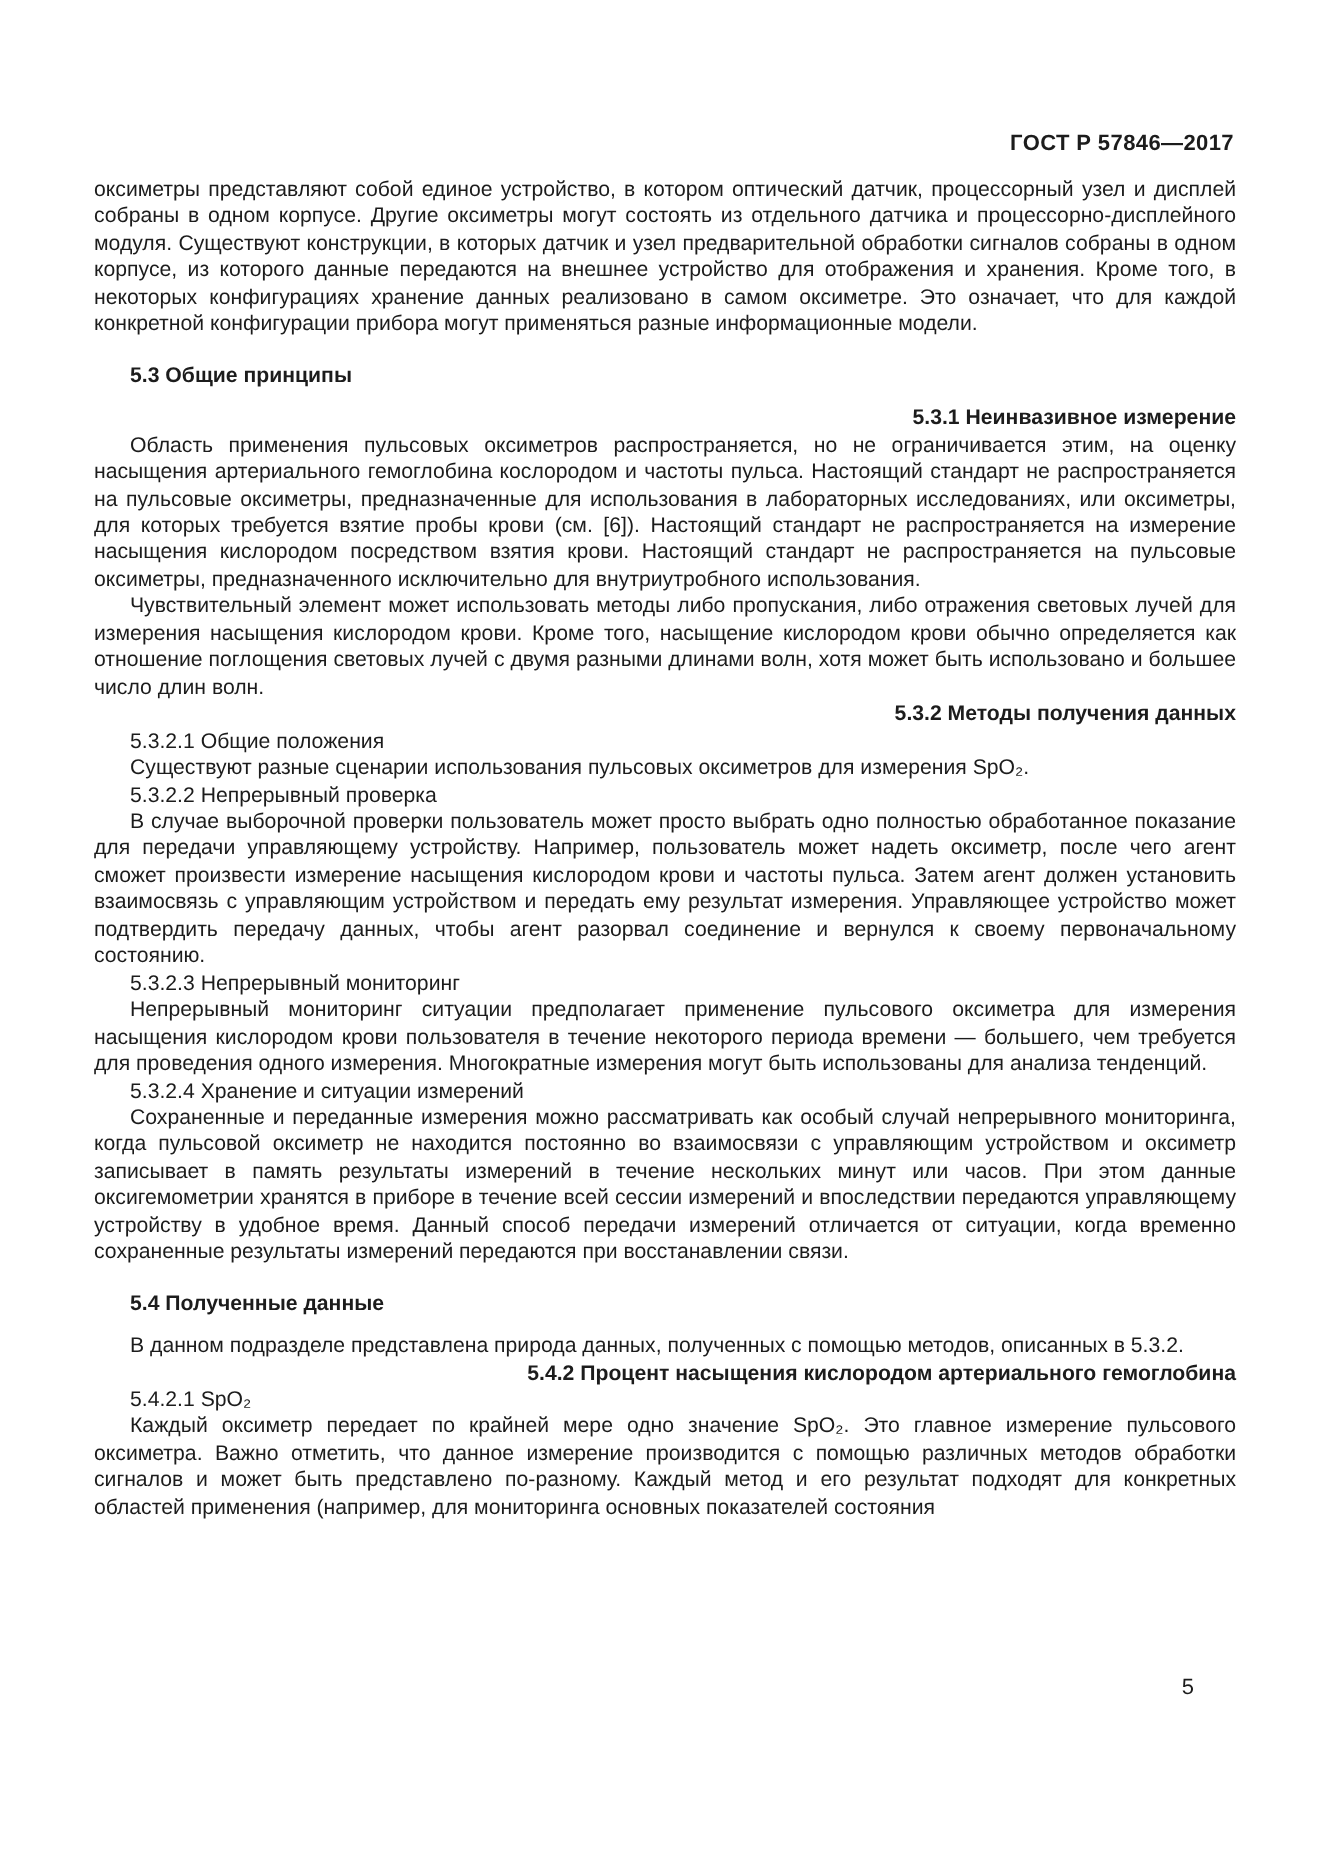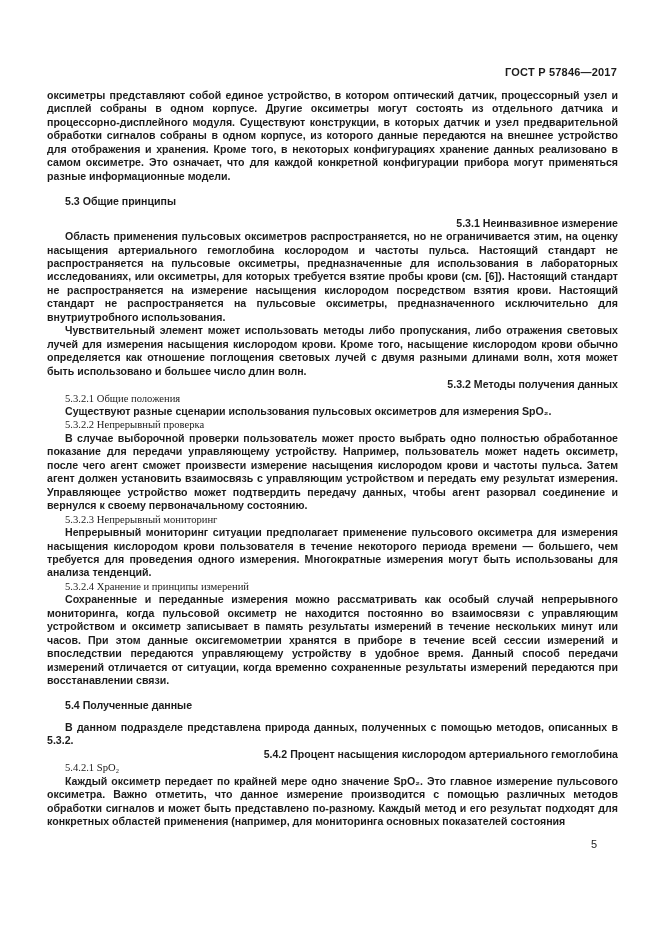--- a/index.html
+++ b/index.html
@@ -32,38 +32,36 @@
     width: 571px;
     font-size: 10.6px;
     line-height: 13.45px;
   }
   .doc-content p {
     margin: 0;
     padding: 0;
   }
   .block.body {
     text-align: justify;
-    font-weight: bold;
   }
   .block.indent {
     text-indent: 18px;
   }
   .block.h1 {
     font-weight: bold;
     margin: 12px 0 8px 0;
     text-indent: 18px;
   }
   .block.h2 {
     font-weight: bold;
     text-indent: 18px;
     text-align: right;
   }
   .block.clause {
     text-indent: 18px;
-    font-family: Liberation Serif, serif;
   }
   .page-number {
     position: absolute;
     top: 838px;
     right: 64px;
     font-size: 11px;
   }
 </style>
 </head>
 <body>
@@ -77,21 +75,21 @@
       <p class="block h2">5.3.1 Неинвазивное измерение</p>
       <p class="block body indent">Область применения пульсовых оксиметров распространяется, но не ограничивается этим, на оценку насыщения артериального гемоглобина кослородом и частоты пульса. Настоящий стандарт не распространяется на пульсовые оксиметры, предназначенные для использования в лабораторных исследованиях, или оксиметры, для которых требуется взятие пробы крови (см. [6]). Настоящий стандарт не распространяется на измерение насыщения кислородом посредством взятия крови. Настоящий стандарт не распространяется на пульсовые оксиметры, предназначенного исключительно для внутриутробного использования.</p>
       <p class="block body indent">Чувствительный элемент может использовать методы либо пропускания, либо отражения световых лучей для измерения насыщения кислородом крови. Кроме того, насыщение кислородом крови обычно определяется как отношение поглощения световых лучей с двумя разными длинами волн, хотя может быть использовано и большее число длин волн.</p>
       <p class="block h2">5.3.2 Методы получения данных</p>
       <p class="block clause">5.3.2.1 Общие положения</p>
       <p class="block body indent">Существуют разные сценарии использования пульсовых оксиметров для измерения SpO₂.</p>
       <p class="block clause">5.3.2.2 Непрерывный проверка</p>
       <p class="block body indent">В случае выборочной проверки пользователь может просто выбрать одно полностью обработанное показание для передачи управляющему устройству. Например, пользователь может надеть оксиметр, после чего агент сможет произвести измерение насыщения кислородом крови и частоты пульса. Затем агент должен установить взаимосвязь с управляющим устройством и передать ему результат измерения. Управляющее устройство может подтвердить передачу данных, чтобы агент разорвал соединение и вернулся к своему первоначальному состоянию.</p>
       <p class="block clause">5.3.2.3 Непрерывный мониторинг</p>
       <p class="block body indent">Непрерывный мониторинг ситуации предполагает применение пульсового оксиметра для измерения насыщения кислородом крови пользователя в течение некоторого периода времени — большего, чем требуется для проведения одного измерения. Многократные измерения могут быть использованы для анализа тенденций.</p>
-      <p class="block clause">5.3.2.4 Хранение и принципы измерений</p>
+      <p class="block clause">5.3.2.4 Хранение и ситуации измерений</p>
       <p class="block body indent">Сохраненные и переданные измерения можно рассматривать как особый случай непрерывного мониторинга, когда пульсовой оксиметр не находится постоянно во взаимосвязи с управляющим устройством и оксиметр записывает в память результаты измерений в течение нескольких минут или часов. При этом данные оксигемометрии хранятся в приборе в течение всей сессии измерений и впоследствии передаются управляющему устройству в удобное время. Данный способ передачи измерений отличается от ситуации, когда временно сохраненные результаты измерений передаются при восстанавлении связи.</p>
       <p class="block h1">5.4 Полученные данные</p>
       <p class="block body indent">В данном подразделе представлена природа данных, полученных с помощью методов, описанных в 5.3.2.</p>
       <p class="block h2">5.4.2 Процент насыщения кислородом артериального гемоглобина</p>
       <p class="block clause">5.4.2.1 SpO₂</p>
       <p class="block body indent">Каждый оксиметр передает по крайней мере одно значение SpO₂. Это главное измерение пульсового оксиметра. Важно отметить, что данное измерение производится с помощью различных методов обработки сигналов и может быть представлено по-разному. Каждый метод и его результат подходят для конкретных областей применения (например, для мониторинга основных показателей состояния</p>
     </div>
 
   <div class="page-number">5</div>
 </div>

